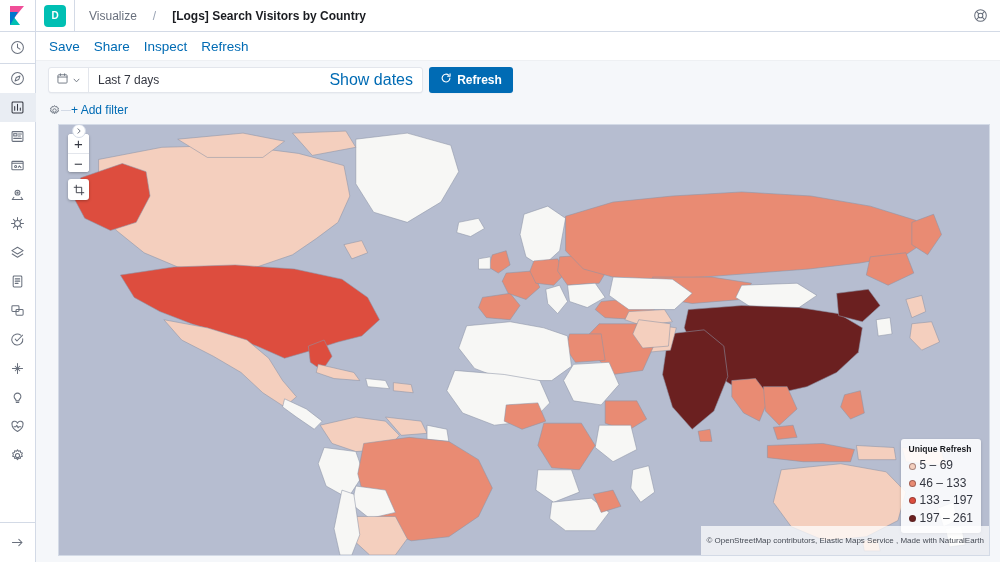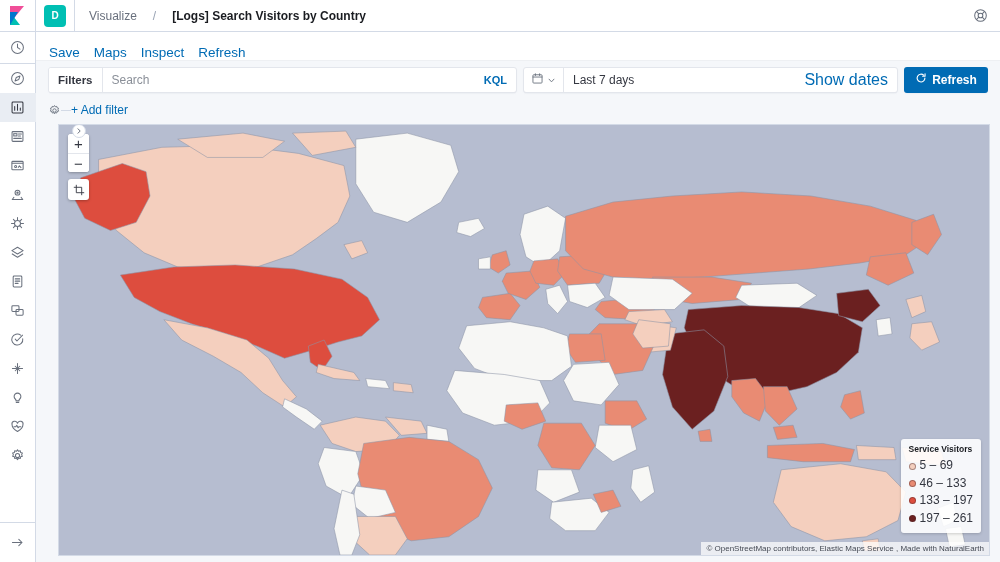--- a/index.html
+++ b/index.html
@@ -65,21 +65,21 @@
   .crumb { font-size: 12px; color: #69707d; cursor: pointer; white-space: nowrap; }
   .crumb.last { color: #1a1c21; font-weight: bold; }
   .crumb-div { color: #98a2b3; font-size: 12px; }
   .topbar-right { margin-left: auto; margin-right: 12px; display: flex; align-items: center; }
   .help-icon { color: #69707d; cursor: pointer; display: flex; }
 
   
   .appmenu {
     height: 29px; flex: 0 0 29px;
     background: #ffffff;
-    display: flex; align-items: flex-end;
+    display: flex; align-items: center;
     padding-left: 6px;
     border-bottom: 1px solid #eef0f3;
   }
   .appmenu a {
     font-size: 13.5px; color: #006bb4;
     text-decoration: none; padding: 0 7px;
     cursor: pointer; font-weight: 500;
   }
 
   
@@ -220,21 +220,21 @@
     font-size: 12px; color: #343741; line-height: 1.45; white-space: nowrap;
   }
   .swatch {
     width: 7px; height: 7px; border-radius: 50%;
     border: 1px solid rgba(80,40,40,.45); flex: 0 0 7px;
   }
   .attrib {
     position: absolute; right: 0; bottom: 0; z-index: 6;
     background: rgba(255,255,255,.72);
     font-size: 8px; color: #454a54;
-    padding: 2px 5px;
+    padding: 10px 5px;
     white-space: nowrap;
   }
 </style>
 </head>
 <body>
 
 <div id="app">
 
   <div class="sidebar">
     <div class="side-logo">
@@ -379,31 +379,26 @@
             <circle cx="8" cy="8" r="6.2"></circle>
               <circle cx="8" cy="8" r="2.5"></circle>
             <path d="M3.6 3.6 L6.2 6.2M12.4 3.6 L9.8 6.2M3.6 12.4 L6.2 9.8M12.4 12.4 L9.8 9.8"></path>
           </svg>
         </span>
       </div>
     </div>
 
     <div class="appmenu">
       <a>Save</a>
-      <a>Maps</a>
+      <a>Share</a>
       <a>Inspect</a>
       <a>Refresh</a>
     </div>
 
     <div class="querybar">
-      <div class="searchgroup">
-        <div class="filters-btn">Filters</div>
-        <input class="search-input" type="text" placeholder="Search" style="">
-        <div class="kql-btn">KQL</div>
-      </div>
 
       <div class="datepicker">
         <div class="cal-btn">
           <span>
             <svg width="13" height="13" viewBox="0 0 16 16" fill="none" stroke="#69707d" stroke-width="1.1">
               <rect x="2.4" y="3.4" width="11.2" height="10.2" rx="1"></rect>
               <path d="M2.4 6.2h11.2M5.4 2.2v2.2M10.6 2.2v2.2" stroke-linecap="round"></path>
             </svg>
           </span>
           <span>
@@ -602,21 +597,21 @@
             <button class="zbtn">−</button>
           </div>
           <div class="fitbtn">
             <svg width="12" height="12" viewBox="0 0 16 16" fill="none" stroke="#343741" stroke-width="1.2">
               <path d="M4.4 1.6v10h10M1.6 4.4h10v10" stroke-linecap="round" stroke-linejoin="round"></path>
             </svg>
           </div>
         </div>
 
         <div class="legend">
-          <div class="legend-title">Service Visitors</div>
+          <div class="legend-title">Unique Refresh</div>
           <div class="legend-row">
             <span class="swatch" style="background:#f4cfbe"></span>
             <span>5 – 69</span>
           </div>
           <div class="legend-row">
             <span class="swatch" style="background:#e98b73"></span>
             <span>46 – 133</span>
           </div>
           <div class="legend-row">
             <span class="swatch" style="background:#dd4d3e"></span>

